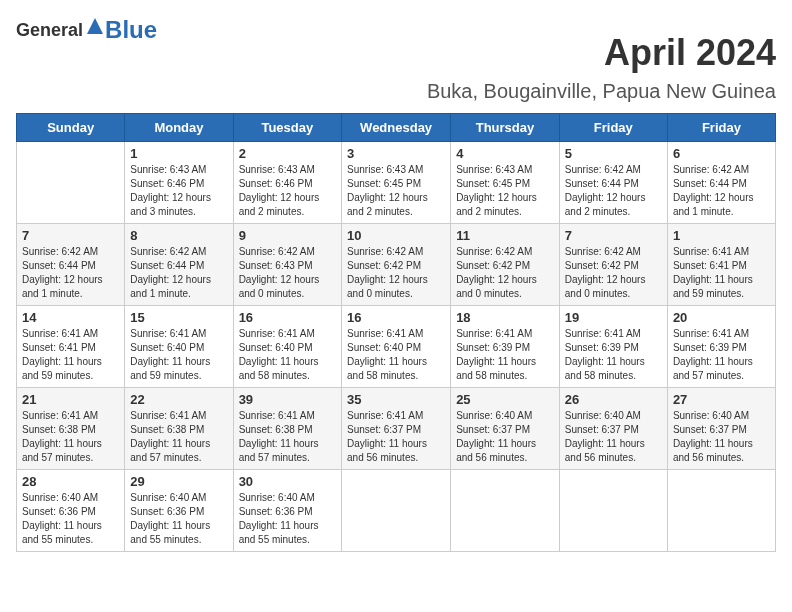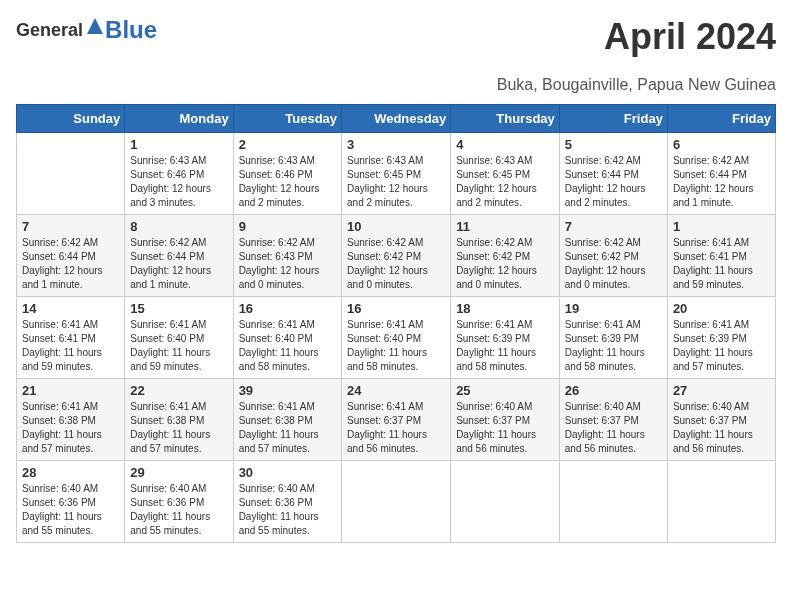--- a/index.html
+++ b/index.html
@@ -34,36 +34,37 @@
       height: 20px;
       margin-left: 2px;
     }
     .title-area {
       text-align: right;
     }
     .month-title {
       font-size: 36px;
       font-weight: bold;
       color: #333;
+      margin-top: 16px;
     }
     .location-title {
-      font-size: 16px;
+      font-size: 20px;
       color: #555;
-      margin-top: 18px;
+      margin-top: 6px;
     }
     .calendar-table {
       width: 100%;
       border-collapse: collapse;
       font-size: 11px;
     }
     .calendar-table th {
       background-color: #2a6db5;
       color: #fff;
       padding: 6px 4px;
-      text-align: right;
+      text-align: center;
       font-size: 13px;
       font-weight: bold;
       border: 1px solid #1a5a9a;
       margin-top: 38px;
     }
     .calendar-table td {
       vertical-align: top;
       padding: 4px 5px;
       border: 1px solid #ccc;
       width: 110px;
@@ -216,21 +217,21 @@
         </td>
         <td>
           <span class="day-number">22</span>
           <div class="day-detail">Sunrise: 6:41 AM<br>Sunset: 6:38 PM<br>Daylight: 11 hours and 57 minutes.</div>
         </td>
         <td>
           <span class="day-number">39</span>
           <div class="day-detail">Sunrise: 6:41 AM<br>Sunset: 6:38 PM<br>Daylight: 11 hours and 57 minutes.</div>
         </td>
         <td>
-          <span class="day-number">24</span>
+          <span class="day-number">35</span>
           <div class="day-detail">Sunrise: 6:41 AM<br>Sunset: 6:37 PM<br>Daylight: 11 hours and 56 minutes.</div>
         </td>
         <td>
           <span class="day-number">25</span>
           <div class="day-detail">Sunrise: 6:40 AM<br>Sunset: 6:37 PM<br>Daylight: 11 hours and 56 minutes.</div>
         </td>
         <td>
           <span class="day-number">26</span>
           <div class="day-detail">Sunrise: 6:40 AM<br>Sunset: 6:37 PM<br>Daylight: 11 hours and 56 minutes.</div>
         </td>

